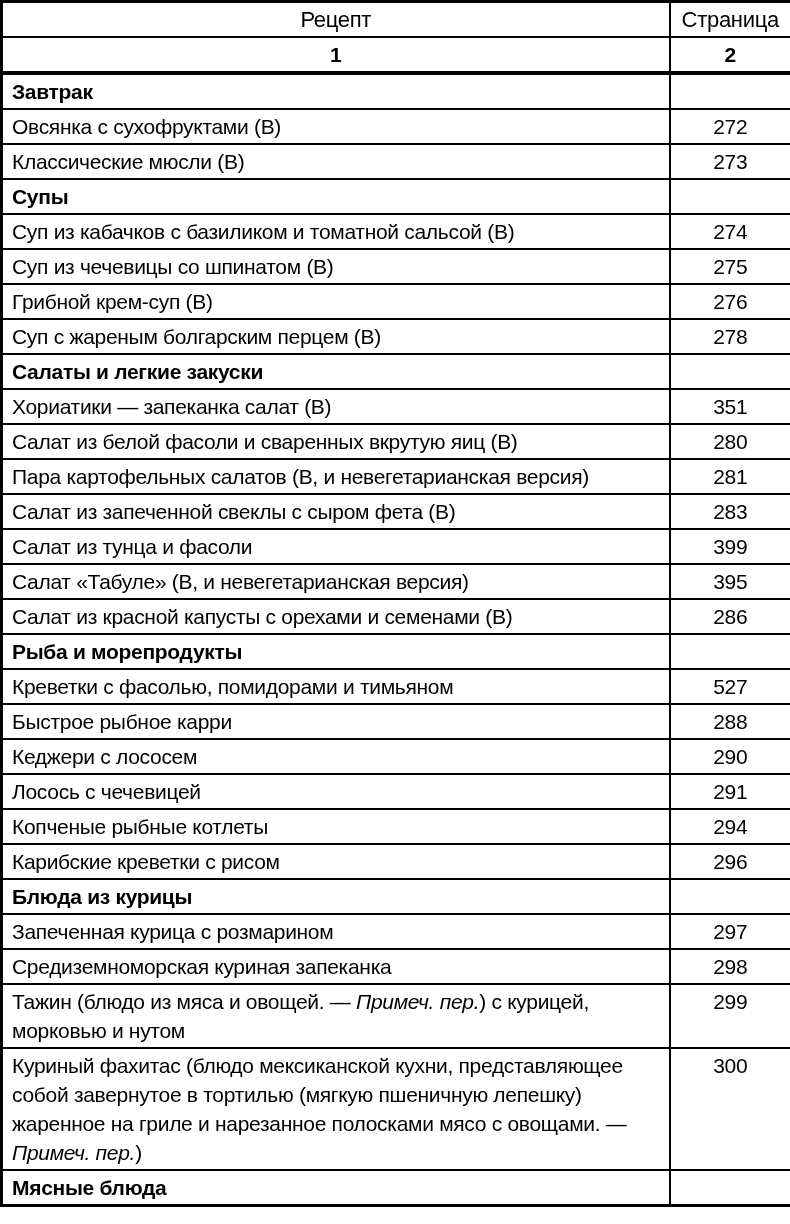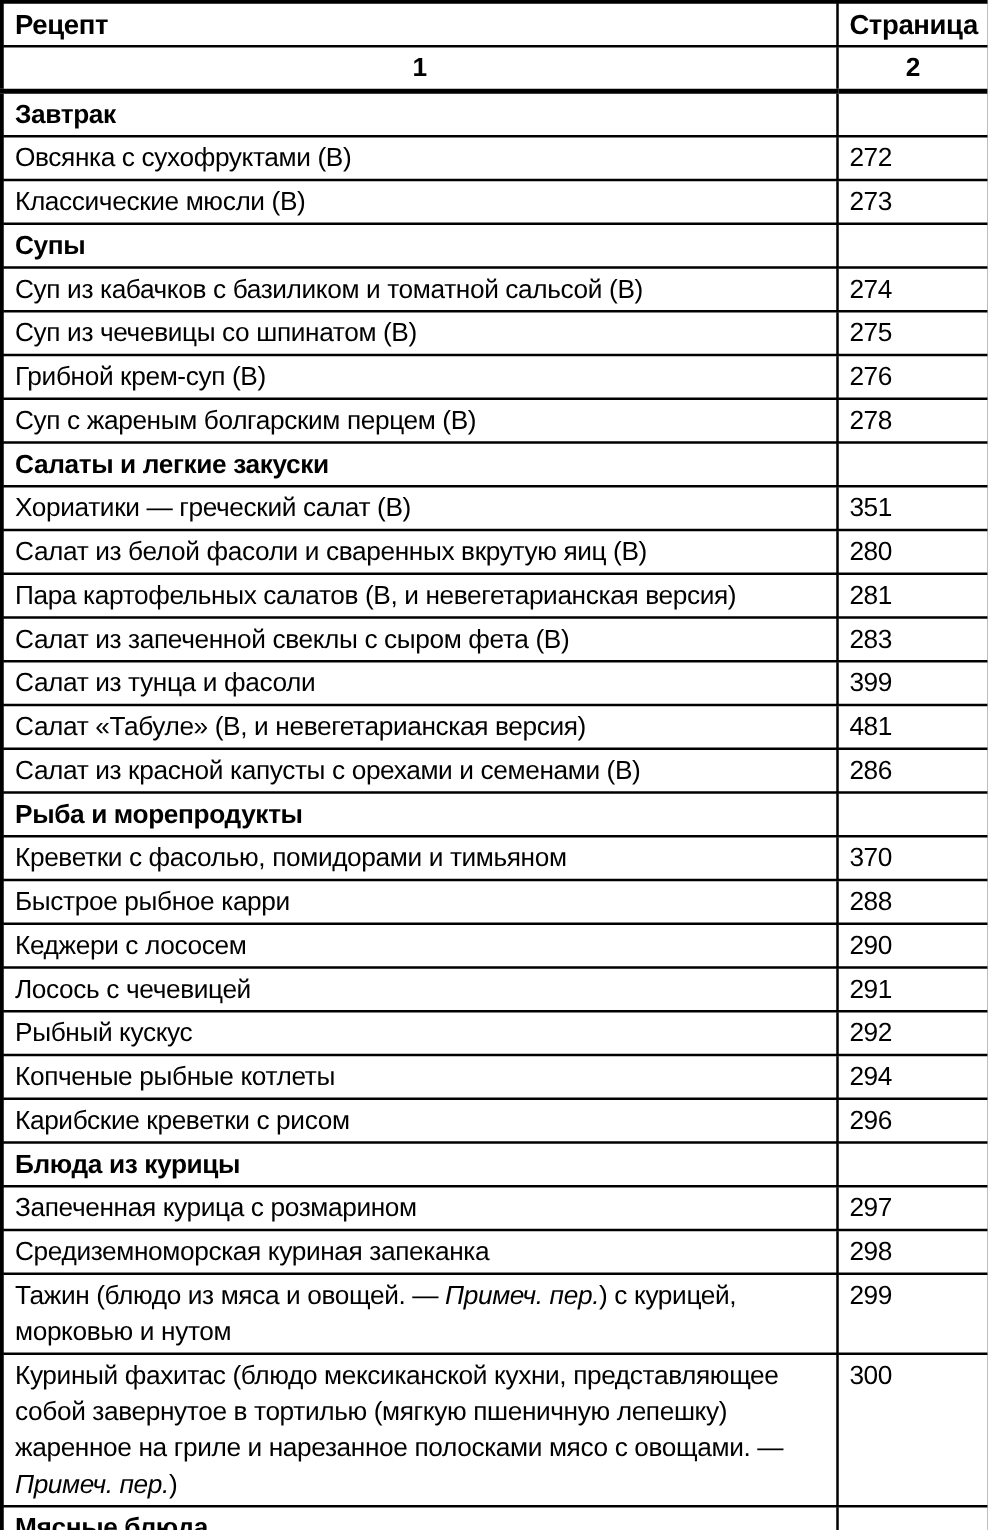--- a/index.html
+++ b/index.html
@@ -25,37 +25,38 @@
   td {
     border: 2px solid #000000;
     vertical-align: top;
     padding: 2px 9px 2px 9px;
     font-size: 21px;
     line-height: 29px;
     letter-spacing: -0.3px;
     overflow: hidden;
   }
   tr.header-row td {
-    font-weight: bold;
+    font-weight: normal;
+    text-align: center;
     font-size: 22px;
     padding-top: 2px;
     padding-bottom: 2px;
   }
   tr.numbering-row td {
     font-weight: bold;
     text-align: center;
     border-bottom: 4px solid #000000;
     padding-top: 2px;
     padding-bottom: 2px;
   }
   tr.section-row td.recipe-cell {
     font-weight: bold;
   }
   td.page-cell {
-    text-align: left;
+    text-align: center;
   }
   .it {
     font-style: italic;
     margin-top: 47px;
   }
 </style>
 </head>
 <body>
 
 <div class="page">
@@ -106,71 +107,67 @@
       <tr>
         <td class="recipe-cell">Суп с жареным болгарским перцем (В)</td>
         <td class="page-cell">278</td>
       </tr>
 
       <tr class="section-row">
         <td class="recipe-cell">Салаты и легкие закуски</td>
         <td class="page-cell"></td>
       </tr>
       <tr>
-        <td class="recipe-cell">Хориатики — греческий салат (В)</td>
+        <td class="recipe-cell">Хориатики — запеканка салат (В)</td>
         <td class="page-cell">351</td>
       </tr>
       <tr>
         <td class="recipe-cell">Салат из белой фасоли и сваренных вкрутую яиц (В)</td>
         <td class="page-cell">280</td>
       </tr>
       <tr>
         <td class="recipe-cell">Пара картофельных салатов (В, и невегетарианская версия)</td>
         <td class="page-cell">281</td>
       </tr>
       <tr>
         <td class="recipe-cell">Салат из запеченной свеклы с сыром фета (В)</td>
         <td class="page-cell">283</td>
       </tr>
       <tr>
         <td class="recipe-cell">Салат из тунца и фасоли</td>
         <td class="page-cell">399</td>
       </tr>
       <tr>
         <td class="recipe-cell">Салат «Табуле» (В, и невегетарианская версия)</td>
-        <td class="page-cell">481</td>
+        <td class="page-cell">395</td>
       </tr>
       <tr>
         <td class="recipe-cell">Салат из красной капусты с орехами и семенами (В)</td>
         <td class="page-cell">286</td>
       </tr>
 
       <tr class="section-row">
         <td class="recipe-cell">Рыба и морепродукты</td>
         <td class="page-cell"></td>
       </tr>
       <tr>
         <td class="recipe-cell">Креветки с фасолью, помидорами и тимьяном</td>
-        <td class="page-cell">370</td>
+        <td class="page-cell">527</td>
       </tr>
       <tr>
         <td class="recipe-cell">Быстрое рыбное карри</td>
         <td class="page-cell">288</td>
       </tr>
       <tr>
         <td class="recipe-cell">Кеджери с лососем</td>
         <td class="page-cell">290</td>
       </tr>
       <tr>
         <td class="recipe-cell">Лосось с чечевицей</td>
         <td class="page-cell">291</td>
-      </tr>
-      <tr>
-        <td class="recipe-cell">Рыбный кускус</td>
-        <td class="page-cell">292</td>
       </tr>
       <tr>
         <td class="recipe-cell">Копченые рыбные котлеты</td>
         <td class="page-cell">294</td>
       </tr>
       <tr>
         <td class="recipe-cell">Карибские креветки с рисом</td>
         <td class="page-cell">296</td>
       </tr>
 

